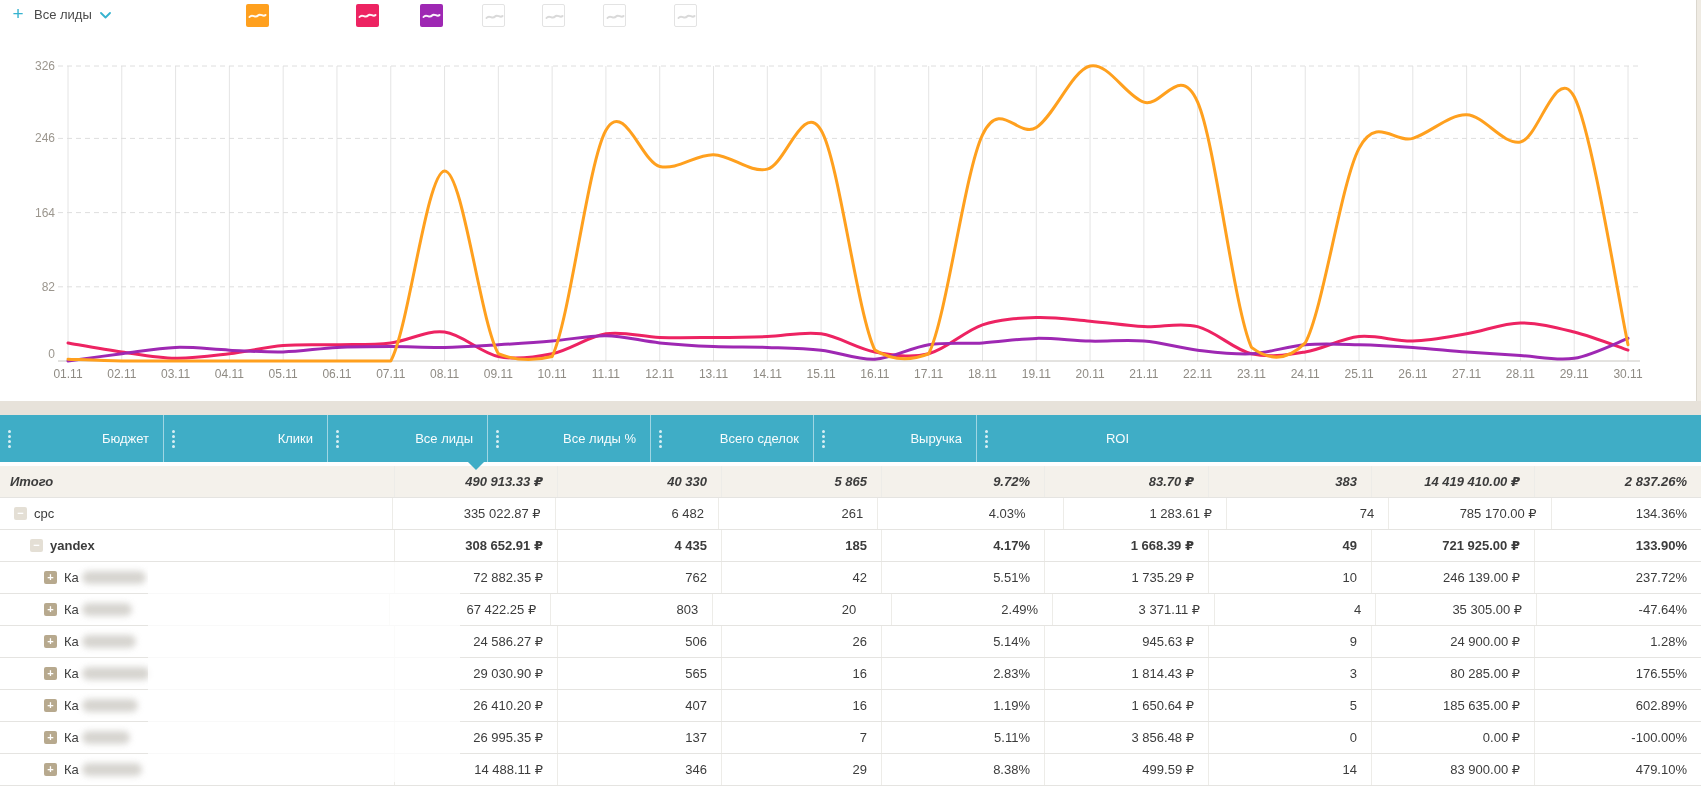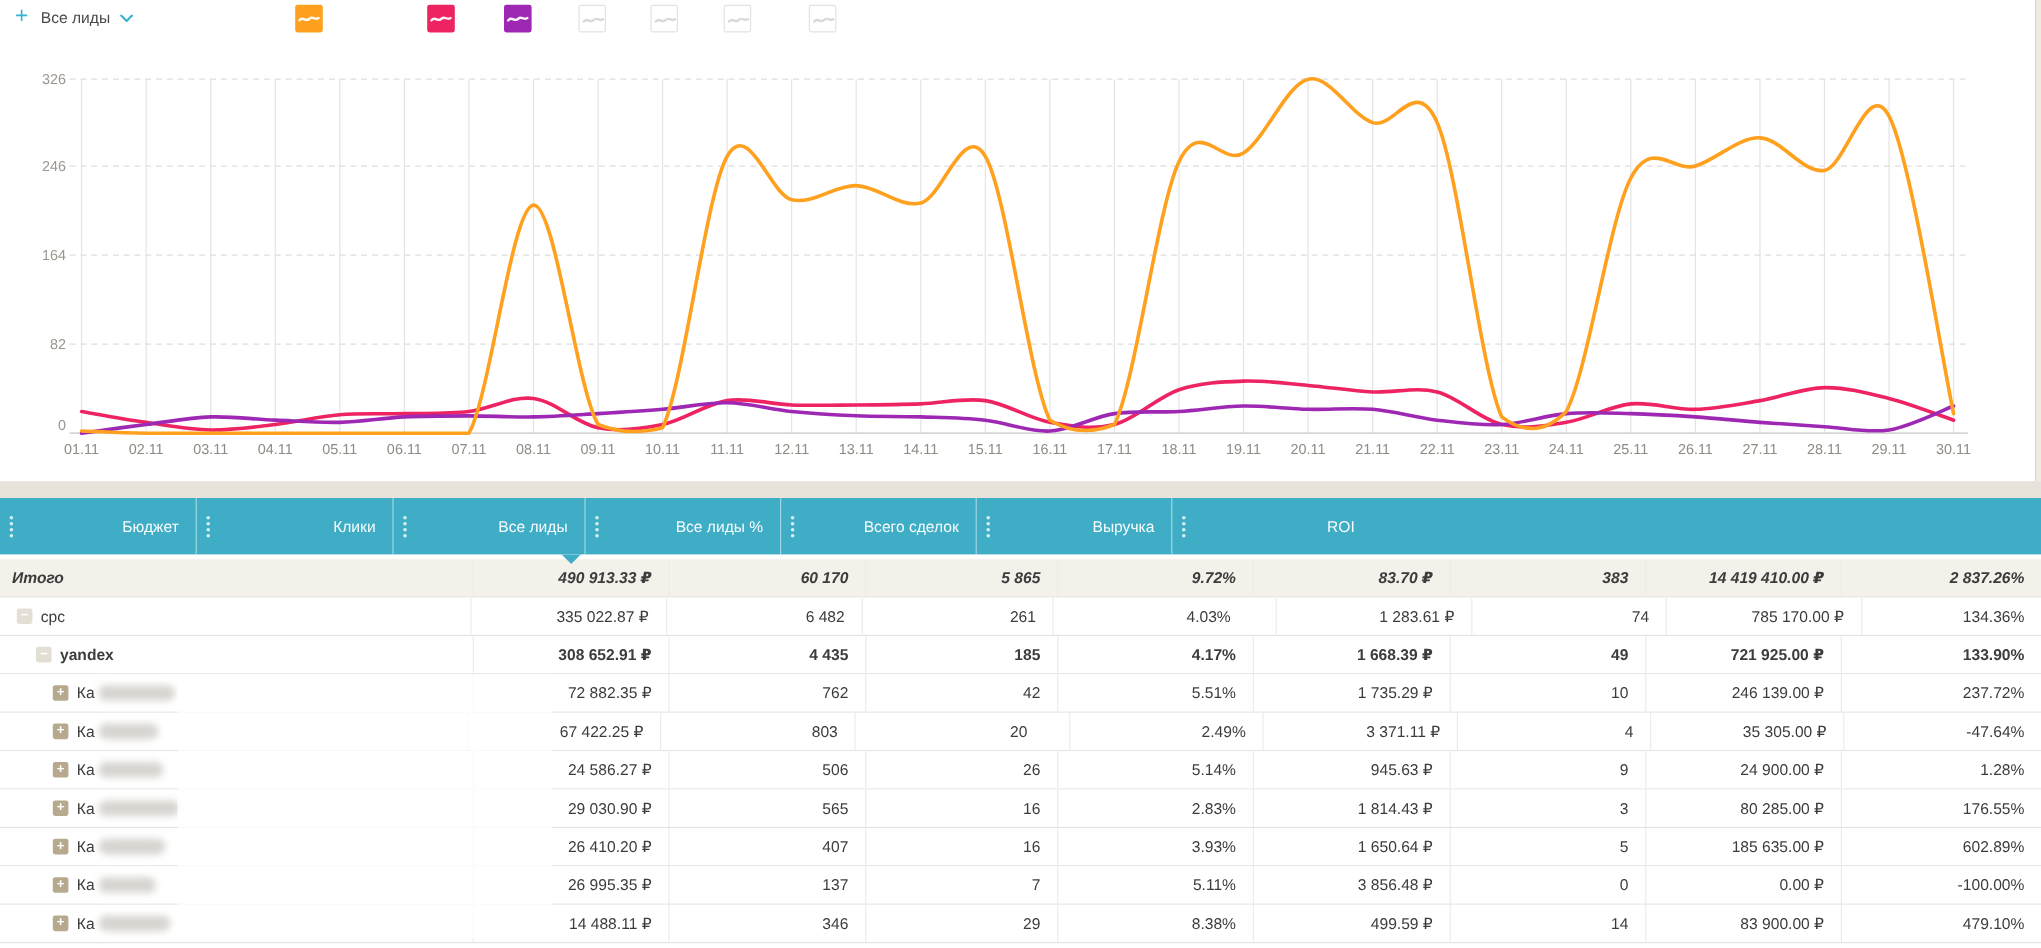--- a/index.html
+++ b/index.html
@@ -258,21 +258,21 @@
           </span>
           <span>ROI</span>
         </div>
       </div>
     <div class="tbody" id="tbody">
         <div class="trow bold shaded">
           <div class="cell" style="width: 394px; padding-left: 10px;">
             <span>Итого</span>
           </div>
           <div class="cell num" style="width: 163px;">490 913.33 ₽</div>
-          <div class="cell num" style="width: 164px;">60 170</div>
+          <div class="cell num" style="width: 164px;">40 330</div>
           <div class="cell num" style="width: 160px;">5 865</div>
           <div class="cell num" style="width: 163px;">9.72%</div>
           <div class="cell num" style="width: 164px;">83.70 ₽</div>
           <div class="cell num" style="width: 163px;">383</div>
           <div class="cell num" style="width: 163px;">14 419 410.00 ₽</div>
           <div class="cell num" style="width: 167px;">2 837.26%</div>
         </div>
         <div class="trow">
           <div class="cell" style="width: 394px; padding-left: 14px;">
             <span class="toggle minus">−</span>
@@ -363,21 +363,21 @@
         </div>
         <div class="trow">
           <div class="cell" style="width: 394px; padding-left: 44px;">
             <span class="toggle plus">+</span>
             <span>Ка</span>
             <span class="blurbar" style="width: 56px;"></span>
           </div>
           <div class="cell num" style="width: 163px;">26 410.20 ₽</div>
           <div class="cell num" style="width: 164px;">407</div>
           <div class="cell num" style="width: 160px;">16</div>
-          <div class="cell num" style="width: 163px;">3.93%</div>
+          <div class="cell num" style="width: 163px;">1.19%</div>
           <div class="cell num" style="width: 164px;">1 650.64 ₽</div>
           <div class="cell num" style="width: 163px;">5</div>
           <div class="cell num" style="width: 163px;">185 635.00 ₽</div>
           <div class="cell num" style="width: 167px;">602.89%</div>
         </div>
         <div class="trow">
           <div class="cell" style="width: 394px; padding-left: 44px;">
             <span class="toggle plus">+</span>
             <span>Ка</span>
             <span class="blurbar" style="width: 48px;"></span>

